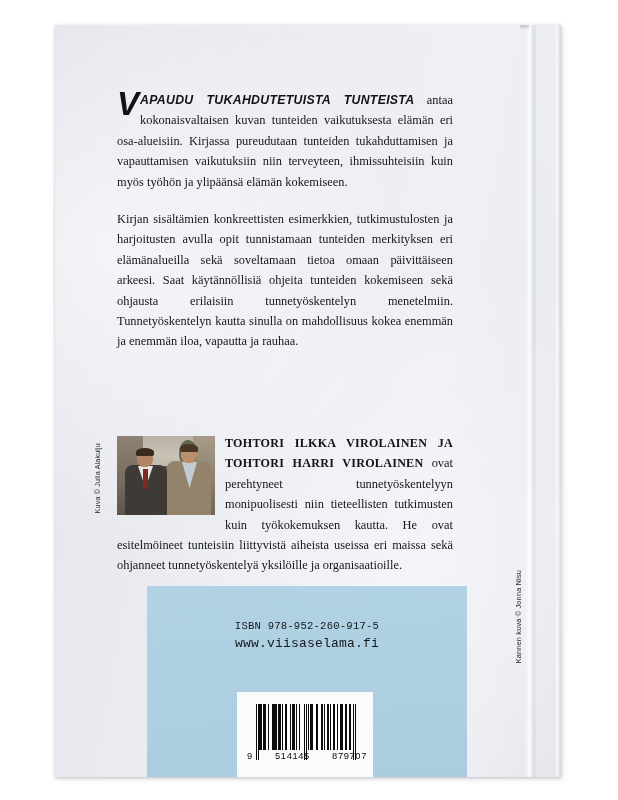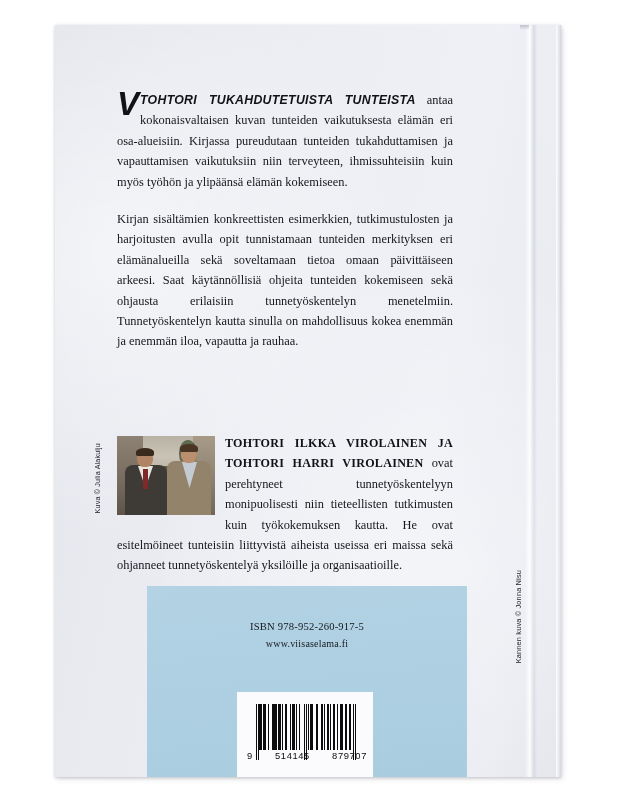--- a/index.html
+++ b/index.html
@@ -248,30 +248,30 @@
     height: 191px;
     background: linear-gradient(175deg, #b3d3e4 0%, #aed0e2 40%, #a9cddf 100%);
     z-index: 3;
   }
   .isbn-lines {
     position: absolute;
     left: 0;
     top: 32px;
     width: 100%;
     text-align: center;
-    font-family: Liberation Serif, serif;
+    font-family: Liberation Mono, monospace;
     color: #15181d;
   }
   .isbn-line {
     font-size: 10.6px;
     line-height: 17px;
     letter-spacing: 0.2px;
   }
   .isbn-line.l2 { font-size: 10.4px; }
-  .isbn-line.l3 { font-size: 10px; }
+  .isbn-line.l3 { font-size: 13px; }
 
   
   .barcode-box {
     position: absolute;
     left: 182px;
     top: 667px;
     width: 136px;
     height: 85px;
     background: #fbfbfd;
     z-index: 6;
@@ -308,21 +308,21 @@
 
 <div id="book">
 
   <div class="spine-crease"></div>
   <div class="right-edge-shade"></div>
   <div class="top-nick"></div>
 
   <div class="copy">
 
     <p class="para para-lead">
-      <span class="dropcap">V</span><span class="lead-caps">TOHTORI TUKAHDUTETUISTA TUNTEISTA</span><span> antaa kokonaisvaltaisen kuvan tunteiden vaikutuksesta elämän eri osa-alueisiin. Kirjassa pureudutaan tunteiden tukahduttamisen ja vapauttamisen vaikutuksiin niin terveyteen, ihmissuhteisiin kuin myös työhön ja ylipäänsä elämän kokemiseen.</span>
+      <span class="dropcap">V</span><span class="lead-caps">APAUDU TUKAHDUTETUISTA TUNTEISTA</span><span> antaa kokonaisvaltaisen kuvan tunteiden vaikutuksesta elämän eri osa-alueisiin. Kirjassa pureudutaan tunteiden tukahduttamisen ja vapauttamisen vaikutuksiin niin terveyteen, ihmissuhteisiin kuin myös työhön ja ylipäänsä elämän kokemiseen.</span>
     </p>
 
 
     <p class="para">Kirjan sisältämien konkreettisten esimerkkien, tutkimustulosten ja harjoitusten avulla opit tunnistamaan tunteiden merkityksen eri elämänalueilla sekä soveltamaan tietoa omaan päivittäiseen arkeesi. Saat käytännöllisiä ohjeita tunteiden kokemiseen sekä ohjausta erilaisiin tunnetyöskentelyn menetelmiin. Tunnetyöskentelyn kautta sinulla on mahdollisuus kokea enemmän ja enemmän iloa, vapautta ja rauhaa.</p>
   </div>
 
   <div class="author-block">
 
     <div class="author-photo">
       <div class="ph-sky"></div>

